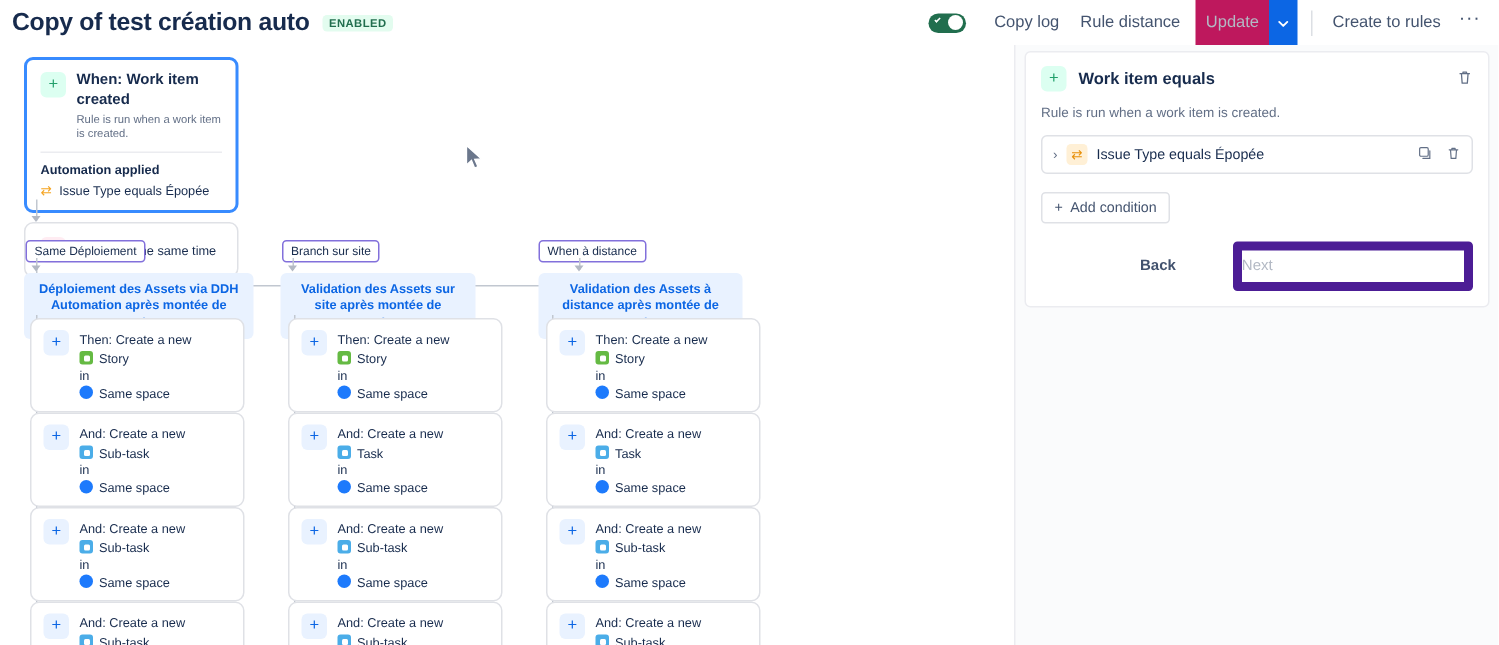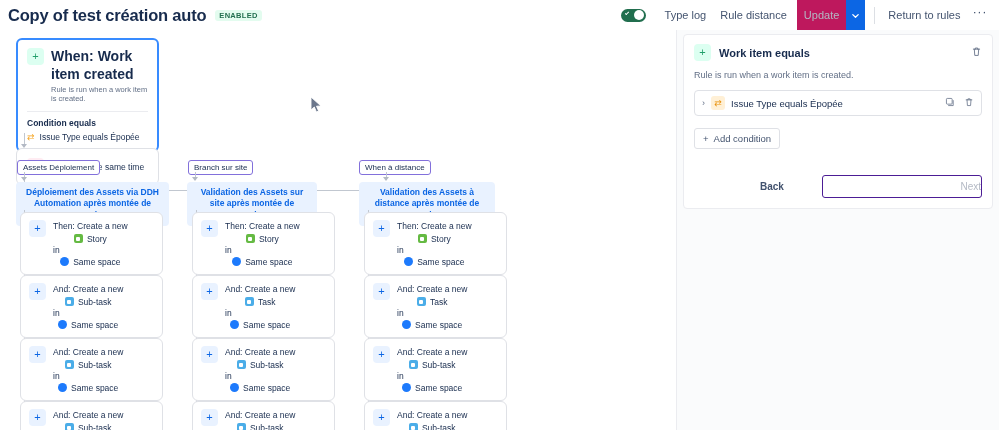--- a/index.html
+++ b/index.html
@@ -76,21 +76,21 @@
   }
   .rc-head { display: flex; gap: 7px; align-items: flex-start; }
   .sq-icon {
     width: 17px; height: 17px; border-radius: 4px;
     display: flex; align-items: center; justify-content: center;
     font-size: 11px; flex: none; line-height: 1;
   }
   .ic-green { background: #dcfff1; color: #22a06b; }
   .ic-pink  { background: #ffecf2; color: #e64980; font-size: 9px; }
   .ic-blue  { background: #e9f2ff; color: #0c66e4; font-size: 11px; }
-  .rc-title { font-size: 14px; font-weight: bold; color: #172b4d; line-height: 1.25; }
+  .rc-title { font-size: 10px; font-weight: bold; color: #172b4d; line-height: 1.25; }
   .rc-sub { font-size: 7.5px; color: #626f86; margin-top: 1.5px; line-height: 1.3; }
   .rc-hr { height: 1px; background: #ebecf0; margin: 7px 0 6px 0; }
   .rc-cond-label { font-size: 8.5px; font-weight: bold; color: #172b4d; }
   .rc-cond-row { display: flex; align-items: center; gap: 5px; margin-top: 4px; }
   .cond-glyph { color: #f5a524; font-size: 9px; line-height: 1; }
   .cond-text { font-size: 8.5px; color: #172b4d; }
 
   .branch-card {
     position: absolute; background: #fff; border: 1px solid #dfe1e6;
     border-radius: 6px; padding: 9px 10px;
@@ -121,21 +121,21 @@
   }
 
   
   .act-card {
     position: absolute; background: #fff; border: 1px solid #dfe1e6;
     border-radius: 6px; padding: 7px 8px;
     display: flex; gap: 7px; align-items: flex-start;
   }
   .act-body { padding-top: 1px; }
   .act-line1 { font-size: 8.5px; color: #172b4d; line-height: 1.3; }
-  .act-row { display: flex; align-items: center; gap: 4px; margin-top: 1.5px; justify-content: center; }
+  .act-row { display: flex; align-items: center; gap: 4px; margin-top: 1.5px; }
   .act-row span.t { font-size: 8.5px; color: #172b4d; }
   .act-in { font-size: 8.5px; color: #172b4d; margin-top: 1.5px; line-height: 1.2; }
   .gl { width: 9px; height: 9px; border-radius: 2px; display: inline-flex;
         align-items: center; justify-content: center; flex: none; }
   .gl-story { background: #65ba43; }
   .gl-subtask { background: #4bade8; }
   .gl-task { background: #4bade8; }
   .gl-space { background: #1d7afc; border-radius: 50%; }
   .gl-inner { width: 4px; height: 4px; background: #fff; border-radius: 1px; }
 
@@ -169,78 +169,78 @@
   }
   .rp-cond-text { font-size: 9.5px; color: #172b4d; }
   .rp-cond-actions { margin-left: auto; display: flex; gap: 9px; align-items: center; }
   .rp-addcond {
     margin-top: 12px; display: inline-flex; align-items: center; gap: 5px;
     border: 1px solid #dfe1e6; border-radius: 3px;
     padding: 4px 8px; font-size: 9.5px; color: #44546f;
     background: #fff; cursor: pointer;
   }
   .rp-footer {
-    margin-top: 26px; display: flex; align-items: center; gap: 12px;
+    margin-top: 12px; display: flex; align-items: center; gap: 12px;
   }
   .rp-back {
     font-size: 10px; font-weight: bold; color: #42526e;
     padding: 5px 12px; cursor: pointer; margin-left: 54px;
   }
   .rp-next {
     margin-left: 14px; flex: 1;
-    border: 1px solid #4c1d95; border-radius: 3px;
-    padding: 5px 0; text-align: right;
+    border: 6px solid #4c1d95; border-radius: 3px;
+    padding: 5px 0; text-align: left;
     font-size: 10px; color: #b3b9c4; background: #fff; cursor: default;
   }
 
   
   .cursor { position: absolute; left: 310px; top: 66px; pointer-events: none; }
 </style>
 </head>
 <body>
 
 <div id="root">
 
   <div class="topbar">
     <div class="page-title">Copy of test création auto</div>
     <div class="enabled-badge">ENABLED</div>
 
     <div class="topbar-right">
       <div class="toggle">
         <div class="chk"></div>
         <div class="knob"></div>
       </div>
-      <div class="tb-link">Type log</div>
+      <div class="tb-link">Copy log</div>
       <div class="tb-link">Rule distance</div>
       <div class="update-group">
         <div class="update-btn">Update</div>
         <div class="update-caret">
           <svg width="9" height="9" viewBox="0 0 10 10">
               <path d="M2 4 L5 7 L8 4" stroke="#ffffff" stroke-width="1.4" fill="none" stroke-linecap="round" stroke-linejoin="round"></path>
             </svg>
         </div>
       </div>
       <div class="divider-v"></div>
-      <div class="tb-link">Return to rules</div>
+      <div class="tb-link">Create to rules</div>
       <div class="more-dots">···</div>
     </div>
   </div>
 
   <div class="canvas">
 
     <div class="rule-card" style="left:16px; top:8px; width:143px;">
       <div class="rc-head">
         <div class="sq-icon ic-green">+</div>
         <div>
           <div class="rc-title">When: Work item created</div>
           <div class="rc-sub">Rule is run when a work item is created.</div>
         </div>
       </div>
       <div class="rc-hr"></div>
-      <div class="rc-cond-label">Condition equals</div>
+      <div class="rc-cond-label">Automation applied</div>
       <div class="rc-cond-row">
         <span class="cond-glyph">⇄</span>
         <span class="cond-text">Issue Type equals Épopée</span>
       </div>
     </div>
 
     <div class="conn" style="left:24px; top:103px; width:1px; height:14px;"></div>
     <div class="arrow-down" style="left:21px; top:114px;"></div>
 
     <div class="branch-card" style="left:16px; top:118px; width:143px;">
@@ -254,21 +254,21 @@
       </div>
       <div class="branch-title">Branch at the same time</div>
     </div>
 
     <div class="conn" style="left:24px; top:148px; width:1px; height:13px;"></div>
     <div class="conn" style="left:24px; top:160px; width:362px; height:1px;"></div>
     <div class="conn" style="left:24px;  top:160px; width:1px; height:7px;"></div>
     <div class="conn" style="left:195px; top:160px; width:1px; height:7px;"></div>
     <div class="conn" style="left:386px; top:160px; width:1px; height:7px;"></div>
 
-    <div class="branch-chip" style="left:17px; top:130px;">Assets Déploiement</div>
+    <div class="branch-chip" style="left:17px; top:130px;">Same Déploiement</div>
     <div class="conn" style="left:24px; top:142px; width:1px; height:8px;"></div>
     <div class="arrow-down" style="left:21px; top:147px;"></div>
     <div class="col-header" style="left:16px; top:152px; width:153px;">Déploiement des Assets via DDH Automation après montée de version</div>
     <div class="col-vline" style="left:24px; top:180px; height:250px;"></div>
 
     <div class="act-card" style="left:20px; top:182px; width:143px;">
       <div class="sq-icon ic-blue">+</div>
       <div class="act-body">
         <div class="act-line1">Then: Create a new</div>
         <div class="act-row">

